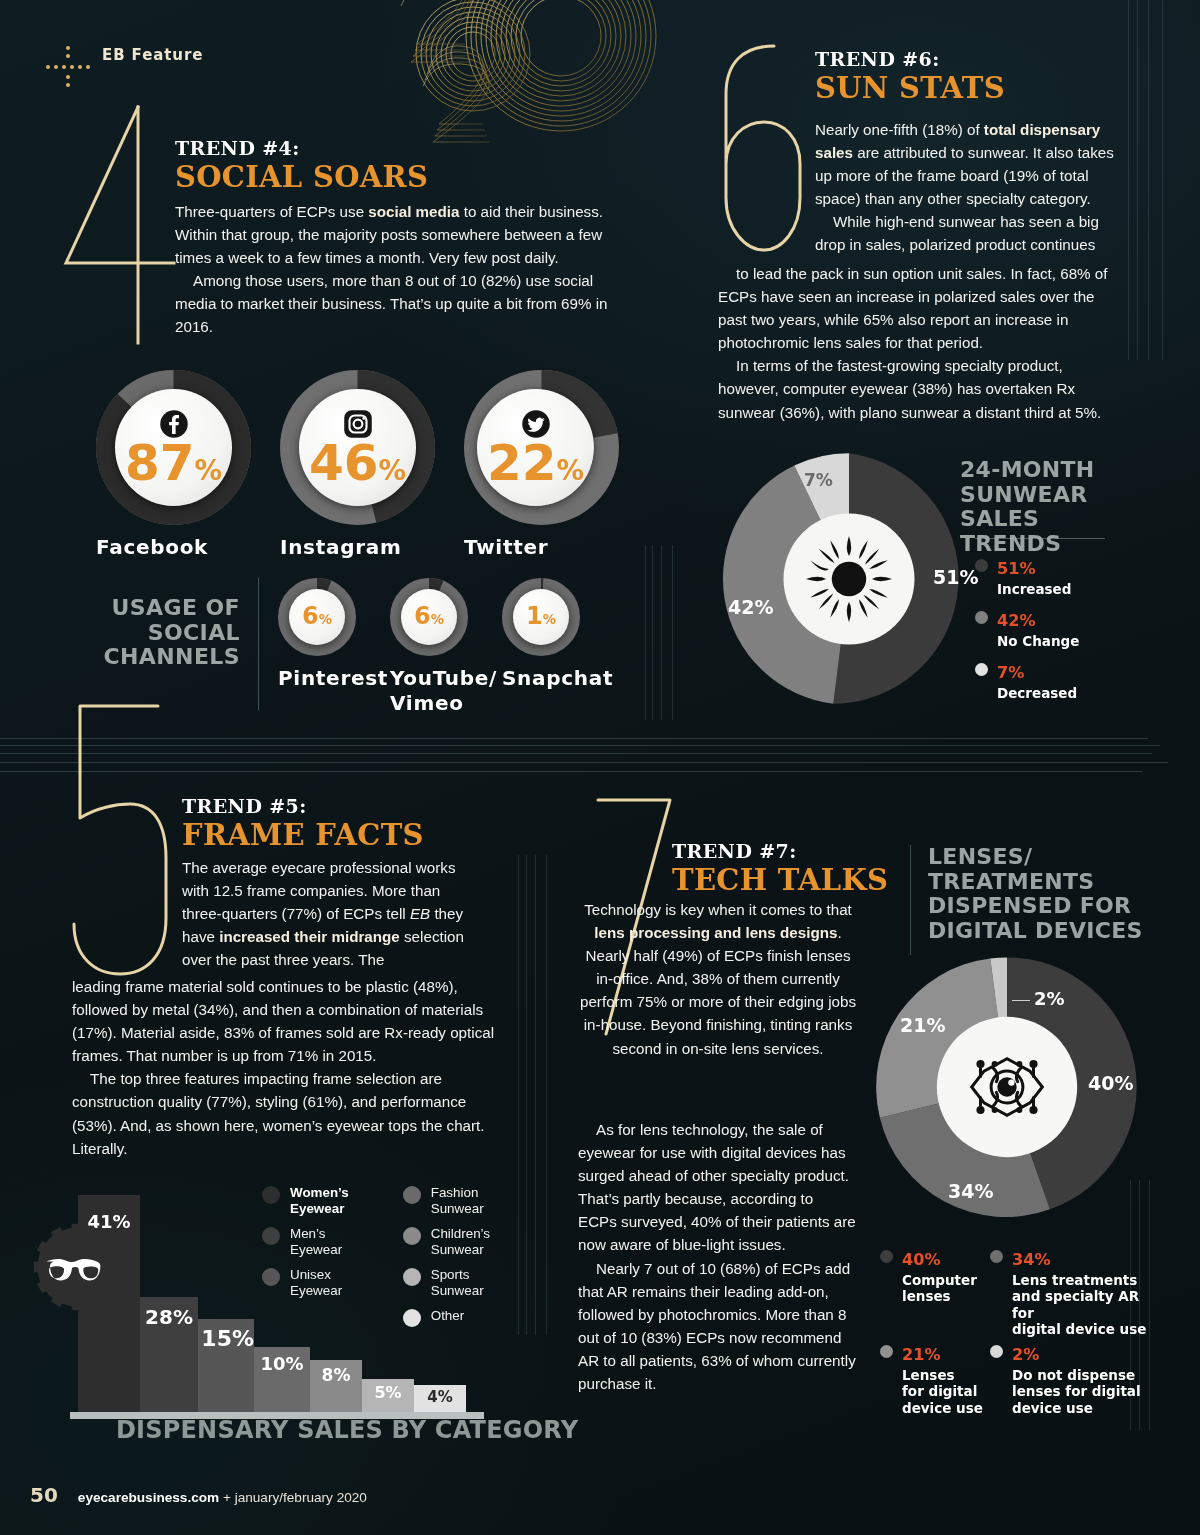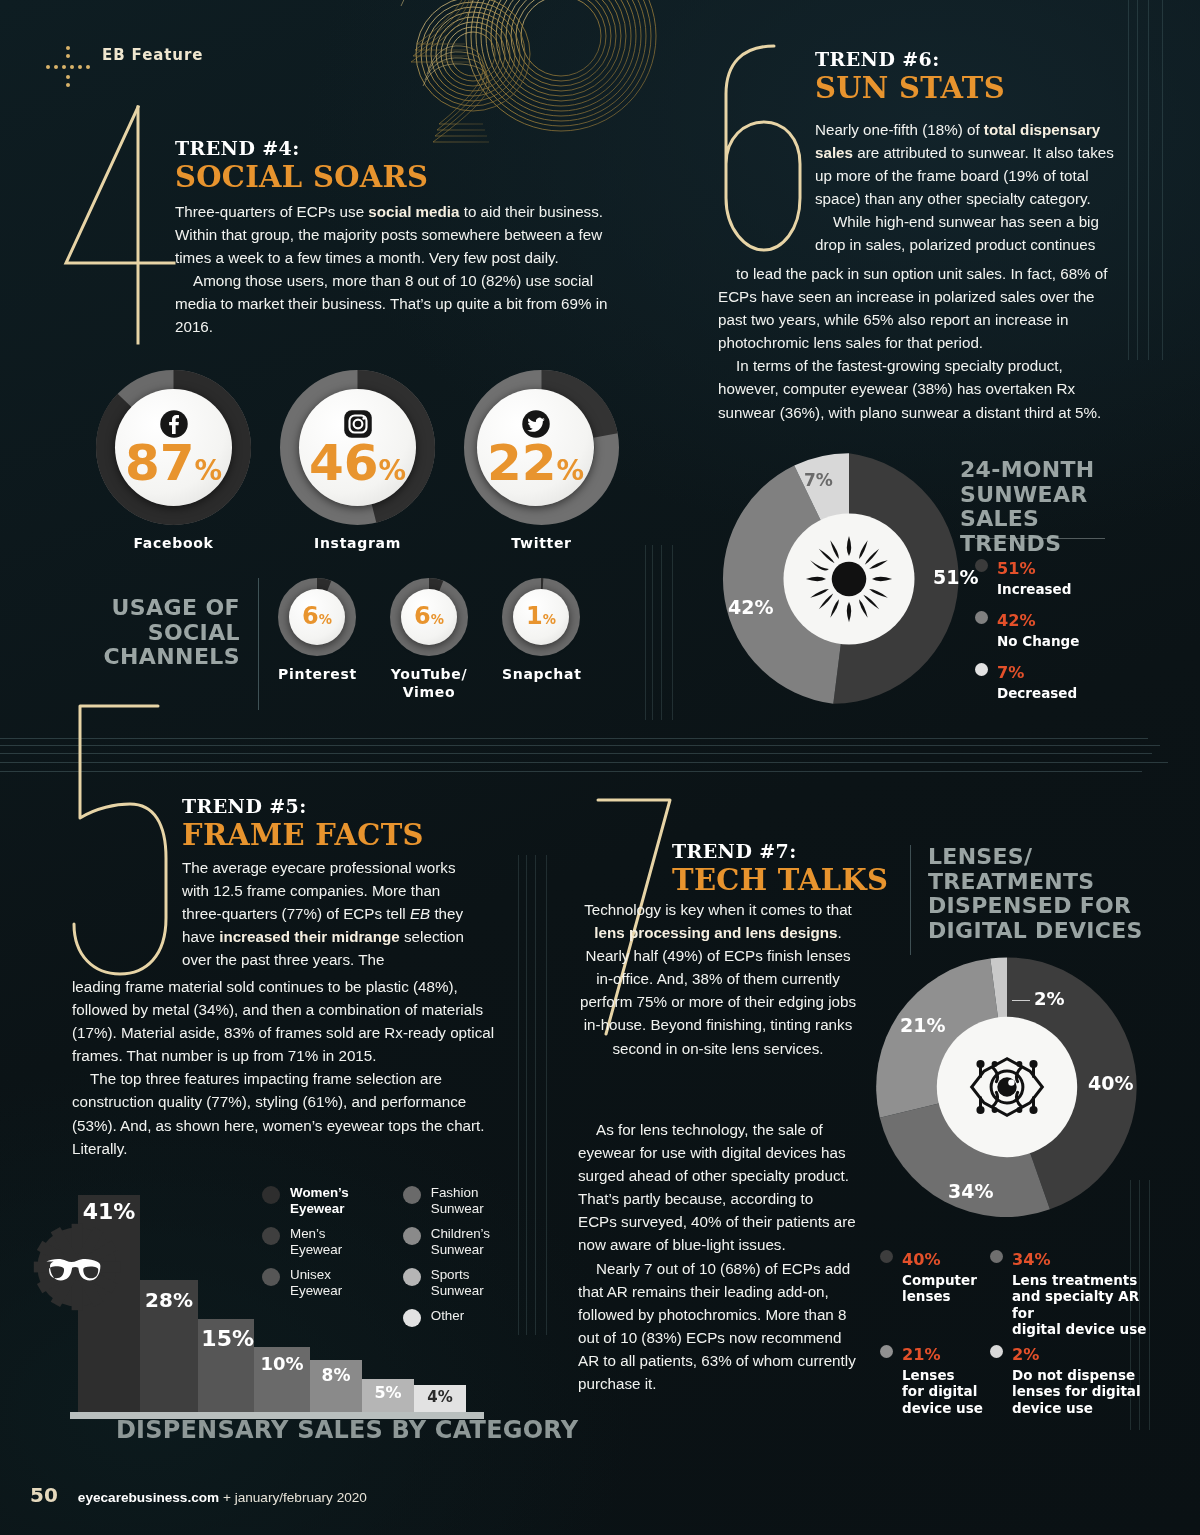--- a/index.html
+++ b/index.html
@@ -66,22 +66,22 @@
     background: radial-gradient(circle at 36% 30%, #ffffff 0%, #f4f4f2 62%, #dcdcda 100%);
     display: flex; flex-direction: column; align-items: center; justify-content: center;
     box-shadow: 0 2px 10px rgba(0,0,0,.55);
   }
   .donut .pct {
     color: #e8942e; font-weight: bold; font-family: "DejaVu Sans", sans-serif;
     line-height: .9; letter-spacing: -1px;
   }
   .donut .pct span { font-size: 55%; letter-spacing: 0; }
   .donut .cap {
-    position: absolute; width: 100%; text-align: center; color: #ffffff;
-    font-weight: bold; font-size: 14px; letter-spacing: .7px;
+    position: absolute; width: 100%; text-align: left; color: #ffffff;
+    font-weight: bold; font-size: 20px; letter-spacing: .7px;
     font-family: "DejaVu Sans", sans-serif;
   }
   .donut .cap.two { line-height: 1.25; }
   .glyph { display: block; margin-bottom: 2px; }
 
   .usage-head {
     position: absolute; color: #9ba5a4; font-weight: bold; font-size: 22px;
     line-height: 1.12; text-align: right; letter-spacing: .4px;
     font-family: "DejaVu Sans", sans-serif;
   }
@@ -441,23 +441,23 @@
   <div class="body-text" style="position:absolute;left:182px;top:856px;width:298px;">
     <p><span>The average eyecare professional works with 12.5 frame companies. More than three-quarters (77%) of ECPs tell </span><i>EB</i><span> they have </span><b>increased their midrange</b><span> selection over the past three years. The</span></p>
   </div>
   <div class="body-text" style="position:absolute;left:72px;top:975px;width:432px;">
     <p><span>leading frame material sold continues to be plastic (48%), followed by metal (34%), and then a combination of materials (17%). Material aside, 83% of frames sold are Rx-ready optical frames. That number is up from 71% in 2015.</span></p>
     <p><span class="ind"></span><span>The top three features impacting frame selection are construction quality (77%), styling (61%), and performance (53%). And, as shown here, women’s eyewear tops the chart. Literally.</span></p>
   </div>
 
   <div class="bars" style="left:70px;top:1172px;width:420px;height:240px;">
     <div class="bar" style="left:8px;width:62px;height:217px;background:#2e2e2e;">
-      <div class="val" style="top:4px;font-size:22px;">41%</div>
-    </div>
-    <div class="bar" style="left:70px;width:58px;height:132px;background:#3f3f3f;">
+      <div class="val" style="top:16px;font-size:18px;">41%</div>
+    </div>
+    <div class="bar" style="left:70px;width:58px;height:115px;background:#3f3f3f;">
       <div class="val" style="top:8px;font-size:20px;">28%</div>
     </div>
     <div class="bar" style="left:128px;width:56px;height:93px;background:#565656;">
       <div class="val" style="top:7px;font-size:22px;text-align:right;">15%</div>
     </div>
     <div class="bar" style="left:184px;width:56px;height:65px;background:#6a6a6a;">
       <div class="val" style="top:6px;font-size:18px;">10%</div>
     </div>
     <div class="bar" style="left:240px;width:52px;height:52px;background:#8a8a8a;">
       <div class="val" style="top:5px;font-size:17px;">8%</div>

